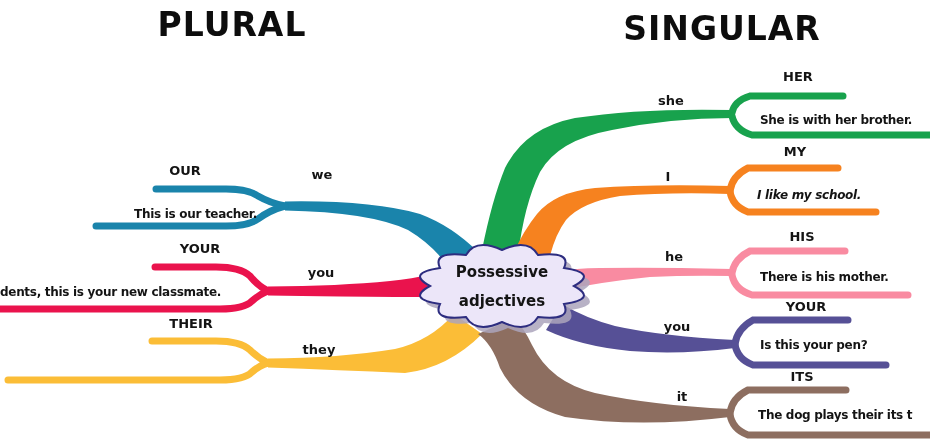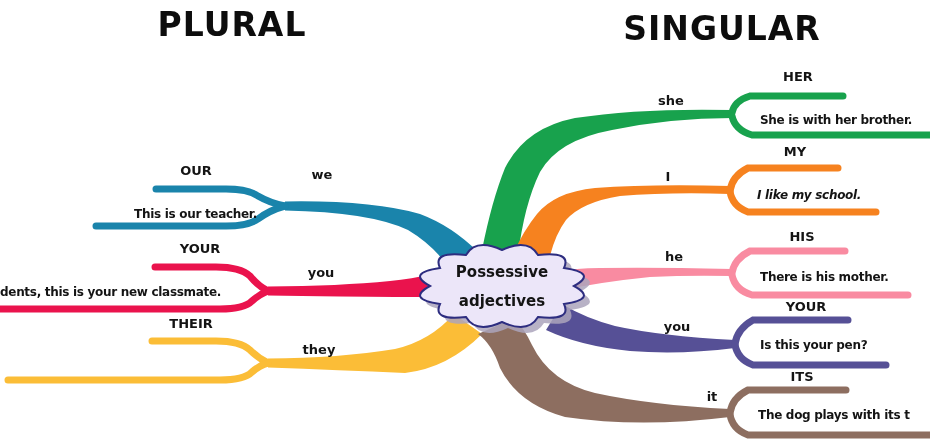--- a/index.html
+++ b/index.html
@@ -67,21 +67,21 @@
 
   <div class="heading" style="left:232px;top:5px;">PLURAL</div>
   <div class="heading" style="left:722px;top:9px;">SINGULAR</div>
 
   <div class="cloud-text">
     <div>Possessive</div>
     <div>adjectives</div>
   </div>
 
   <div class="lbl center-lbl" style="left:322px;top:168px;">we</div>
-  <div class="lbl center-lbl" style="left:196px;top:164px;">OUR</div>
+  <div class="lbl center-lbl" style="left:185px;top:164px;">OUR</div>
   <div class="lbl sentence" style="left:97px;top:208px;margin-left:37px;">This is our teacher.</div>
 
   <div class="lbl center-lbl" style="left:321px;top:266px;">you</div>
   <div class="lbl center-lbl" style="left:200px;top:242px;">YOUR</div>
   <div class="lbl sentence" style="left:0px;top:286px;">dents, this is your new classmate.</div>
 
   <div class="lbl center-lbl" style="left:319px;top:343px;">they</div>
   <div class="lbl center-lbl" style="left:191px;top:317px;">THEIR</div>
 
   <div class="lbl center-lbl" style="left:671px;top:94px;">she</div>
@@ -93,17 +93,17 @@
   <div class="lbl sentence" style="left:757px;top:189px;font-style:italic;">I like my school.</div>
 
   <div class="lbl center-lbl" style="left:674px;top:250px;">he</div>
   <div class="lbl center-lbl" style="left:802px;top:230px;">HIS</div>
   <div class="lbl sentence" style="left:760px;top:271px;">There is his mother.</div>
 
   <div class="lbl center-lbl" style="left:677px;top:320px;">you</div>
   <div class="lbl center-lbl" style="left:806px;top:300px;">YOUR</div>
   <div class="lbl sentence" style="left:760px;top:339px;">Is this your pen?</div>
 
-  <div class="lbl center-lbl" style="left:712px;top:390px;">it</div>
+  <div class="lbl center-lbl" style="left:682px;top:390px;">it</div>
   <div class="lbl center-lbl" style="left:802px;top:370px;">ITS</div>
-  <div class="lbl sentence" style="left:758px;top:409px;">The dog plays with its t</div>
+  <div class="lbl sentence" style="left:758px;top:409px;">The dog plays their its t</div>
 
 </div>
 
 </body></html>

